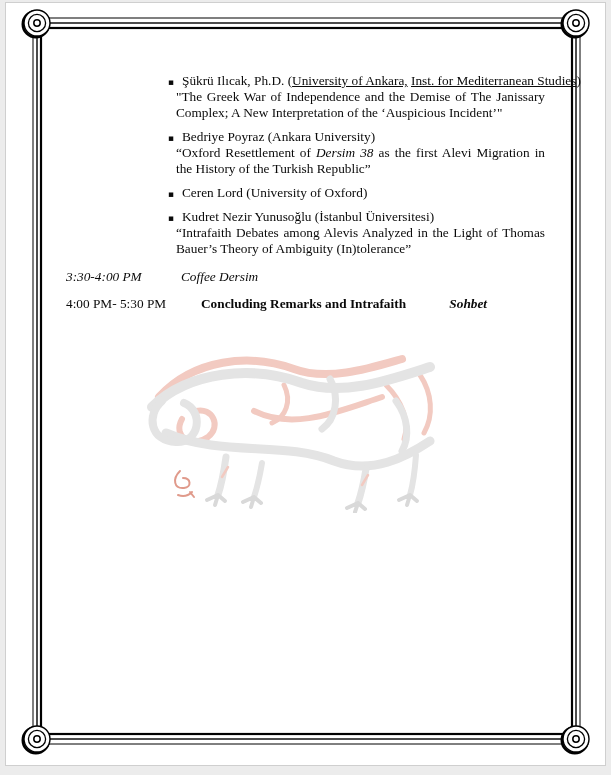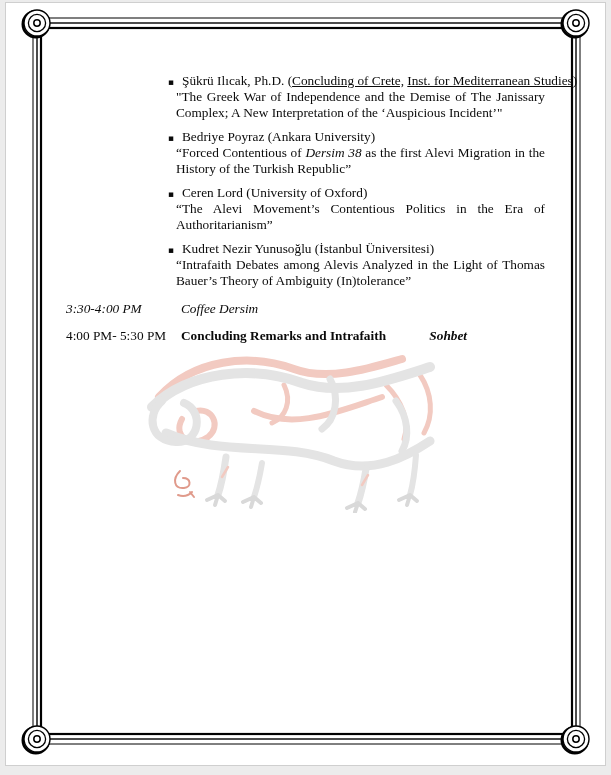--- a/index.html
+++ b/index.html
@@ -23,21 +23,21 @@
     position:absolute;left:-8px;top:1px;font-size:9px;line-height:16px;
     font-family:"DejaVu Sans",sans-serif;
   }
   .talk-title{text-align:justify;width:369px;}
   .u{text-decoration:underline;}
   .it{font-style:italic;}
   .b{font-weight:bold;}
   .bi{font-weight:bold;font-style:italic;margin-left:40px;}
   .schedule{margin-top:12px;}
   .schedule-row{display:flex;align-items:center;}
-  .schedule-row + .schedule-row{margin-top:11px;}
+  .schedule-row + .schedule-row{margin-top:11px;gap:20px;}
   .sched-time{width:115px;flex:0 0 115px;}
   .sched-desc{flex:1;}
 </style>
 </head>
 <body>
 
 <div class="paper">
 
   <svg class="frame-svg" width="599" height="762" viewBox="0 0 599 762" aria-hidden="true">
     <g fill="none" stroke="#000000">
@@ -121,44 +121,41 @@
     </g>
   </svg>
 
   <div class="content">
 
     <div class="talks">
 
       <div class="talk">
         <div class="talk-name">
           <span class="bullet">▪</span>
-          <span>Şükrü Ilıcak, Ph.D. (</span><span class="u">Concluding of Crete,</span><span> </span><span class="u">Inst. for Mediterranean Studies</span><span>)</span>
+          <span>Şükrü Ilıcak, Ph.D. (</span><span class="u">University of Ankara,</span><span> </span><span class="u">Inst. for Mediterranean Studies</span><span>)</span>
         </div>
         <div class="talk-title">
           <span>"The Greek War of Independence and the Demise of The Janissary Complex; A New Interpretation of the ‘Auspicious Incident’"</span><span class="it"></span><span></span>
         </div>
       </div>
 
       <div class="talk">
         <div class="talk-name">
           <span class="bullet">▪</span>
           <span>Bedriye Poyraz (Ankara University)</span>
         </div>
         <div class="talk-title">
-          <span>“Forced Contentious of </span><span class="it">Dersim 38</span><span> as the first Alevi Migration in the History of the Turkish Republic”</span>
+          <span>“Oxford Resettlement of </span><span class="it">Dersim 38</span><span> as the first Alevi Migration in the History of the Turkish Republic”</span>
         </div>
       </div>
 
       <div class="talk">
         <div class="talk-name">
           <span class="bullet">▪</span>
           <span>Ceren Lord (University of Oxford)</span>
-        </div>
-        <div class="talk-title">
-          <span>“The Alevi Movement’s Contentious Politics in the Era of Authoritarianism”</span><span class="it"></span><span></span>
         </div>
       </div>
 
       <div class="talk">
         <div class="talk-name">
           <span class="bullet">▪</span>
           <span>Kudret Nezir Yunusoğlu (İstanbul Üniversitesi)</span>
         </div>
         <div class="talk-title">
           <span>“Intrafaith Debates among Alevis Analyzed in the Light of Thomas Bauer’s Theory of Ambiguity (In)tolerance”</span><span class="it"></span><span></span>

